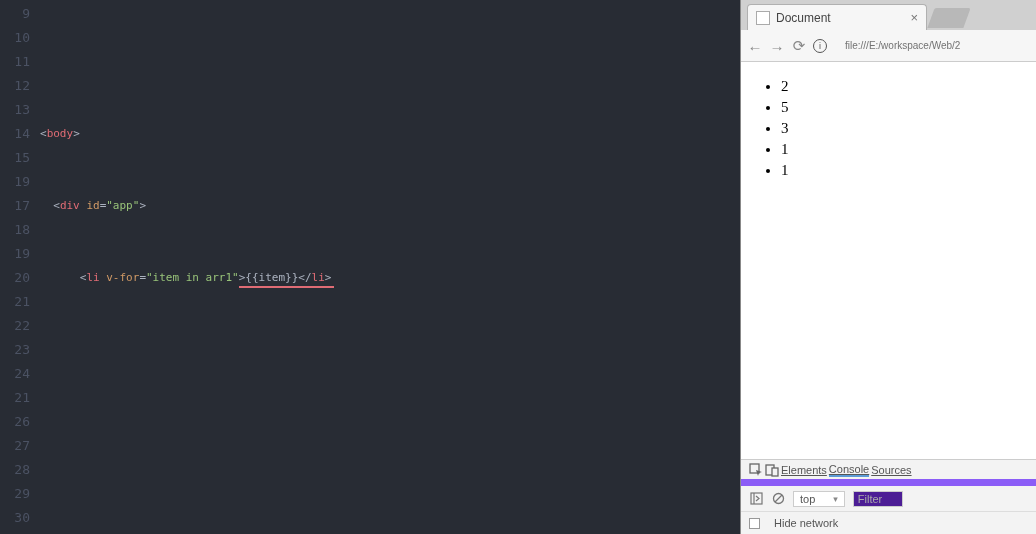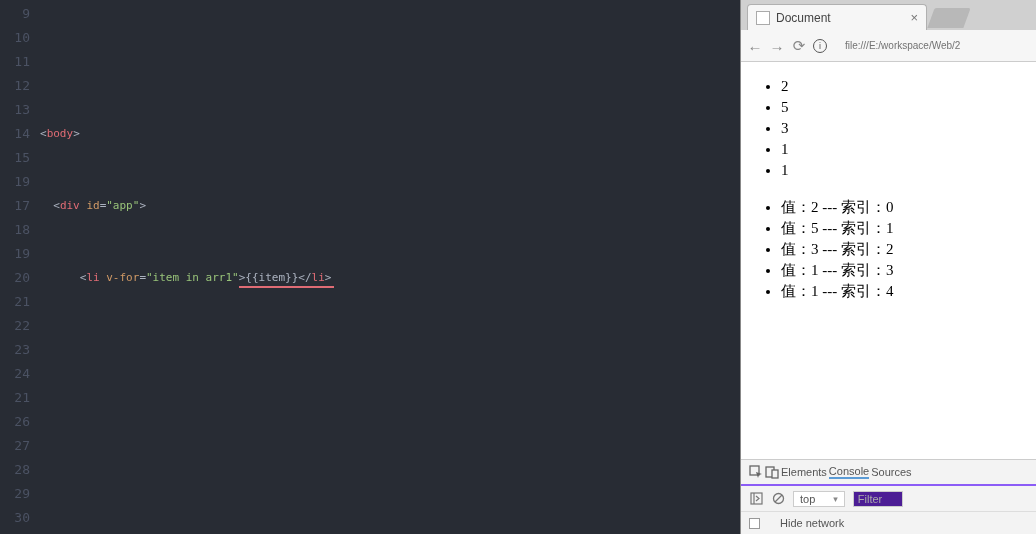--- a/index.html
+++ b/index.html
@@ -147,21 +147,22 @@
     background: #f3f3f3;
     font-size: 11px;
     color: #555;
   }
   .dt-tabs {
     height: 26px;
     display: flex;
     align-items: center;
     gap: 2px;
     padding: 0 8px;
-    border-bottom: 2px solid #8b5cf6;
+    border-bottom: 7px solid #8b5cf6;
+    text-decoration: underline;
   }
   .dt-filter {
     height: 26px;
     display: flex;
     align-items: center;
     gap: 8px;
     padding: 0 8px;
     border-bottom: 1px solid #ddd;
   }
   .dt-filter .sel {
@@ -178,21 +179,21 @@
     background: #4c1d95;
     padding: 1px 4px;
     font-size: 11px;
     color: #aaa;
     width: 50px;
   }
   .dt-opt {
     height: 22px;
     display: flex;
     align-items: center;
-    gap: 20px;
+    gap: 14px;
     padding: 0 8px;
   }
   .dt-cb {
     width: 11px; height: 11px;
     border: 1px solid #999;
     background: #fff;
   }
   .icon-btn { width: 14px; height: 14px; display:flex; align-items:center; justify-content:center; }
   .glyph { font-family: Arial, sans-serif; }
 </style>
@@ -266,27 +267,20 @@
     <span class="url">file:///E:/workspace/Web/2</span>
   </div>
   <div class="page">
     <ul>
       <li>2</li>
       <li>5</li>
       <li>3</li>
       <li>1</li>
       <li>1</li>
     </ul>
-    <ul>
-      <li>值：2 --- 索引：0</li>
-      <li>值：5 --- 索引：1</li>
-      <li>值：3 --- 索引：2</li>
-      <li>值：1 --- 索引：3</li>
-      <li>值：1 --- 索引：4</li>
-    </ul>
   </div>
   <div class="devtools">
     <div class="dt-tabs">
       <span class="icon-btn">
           <svg width="14" height="14" viewBox="0 0 14 14">
             <rect x="1" y="1" width="9" height="9" fill="none" stroke="#666" stroke-width="1.3"></rect>
             <path d="M7 7 L13 9 L10 10 L9 13 Z" fill="#666"></path>
           </svg>
         </span>
       <span class="icon-btn">

